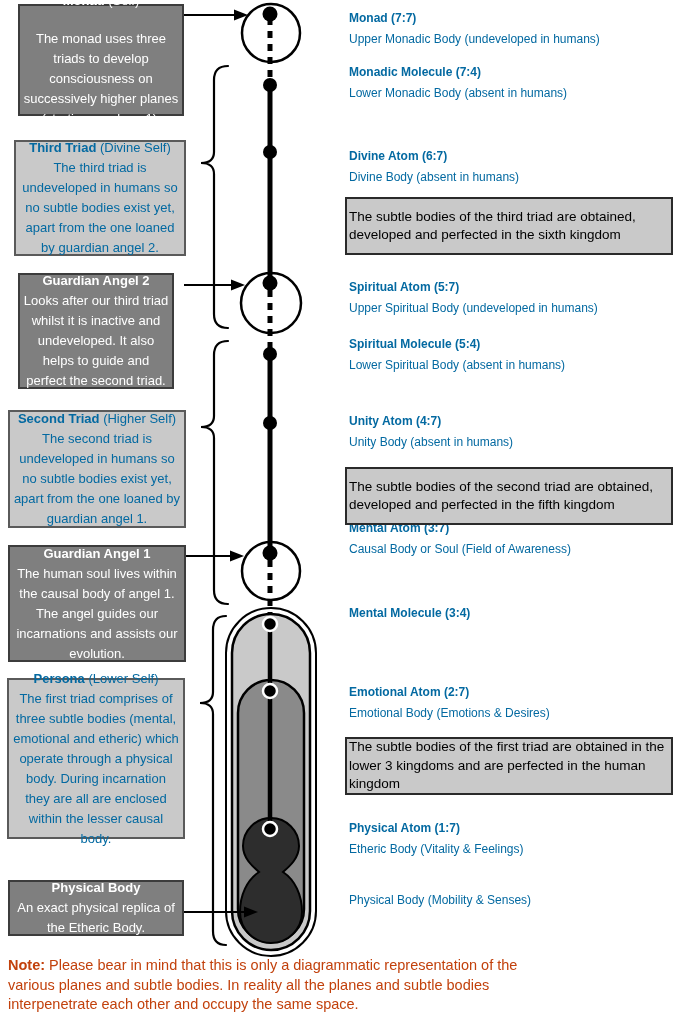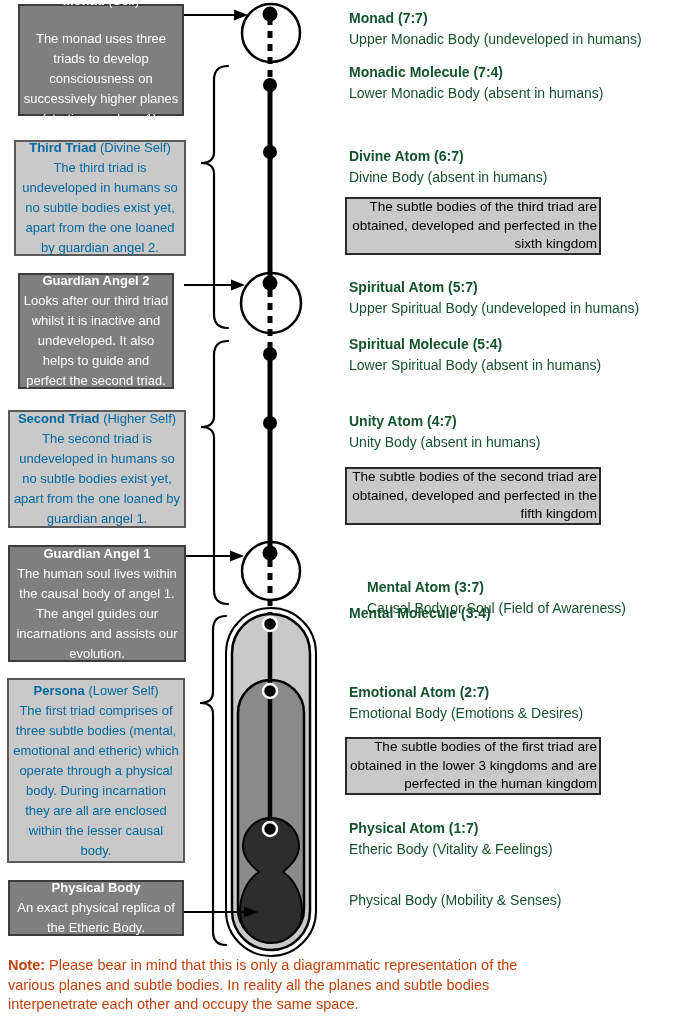--- a/index.html
+++ b/index.html
@@ -4,24 +4,24 @@
 <style>
   html,body{margin:0;padding:0;background:#fff;}
   #canvas{position:relative;width:680px;height:1018px;background:#fff;overflow:hidden;
           font-family:"Liberation Sans","DejaVu Sans",sans-serif;color:#000;}
   svg{position:absolute;left:0;top:0;}
   .box{position:absolute;box-sizing:border-box;display:flex;flex-direction:column;
        justify-content:center;text-align:center;font-size:13px;line-height:20px;padding:2px 3px;}
   .box.dark{background:#7f7f7f;color:#fff;border:2px solid #3c3c3c;}
   .box.light{background:#c9c9c9;color:#0369a1;border:2px solid #5a5a5a;}
   .bt b{font-weight:bold;}
-  .rentry{position:absolute;left:349px;font-size:14px;line-height:21px;color:#14532d;white-space:nowrap;}
+  .rentry{position:absolute;left:349px;font-size:12px;line-height:21px;color:#0369a1;white-space:nowrap;}
   .rh{font-weight:bold;}
-  .knote{position:absolute;left:345px;width:256px;box-sizing:border-box;background:#c9c9c9;
-         border:2px solid #2a2a2a;text-align:right;font-size:13.5px;line-height:18.5px;
+  .knote{position:absolute;left:345px;width:328px;box-sizing:border-box;background:#c9c9c9;
+         border:2px solid #2a2a2a;text-align:left;font-size:13.5px;line-height:18.5px;
          padding:1px 2px;display:flex;align-items:center;justify-content:center;}
   .footnote{position:absolute;left:8px;top:956px;width:532px;font-size:14.5px;line-height:19.5px;color:#c2410c;}
   .footnote b{font-weight:bold;}
 </style>
 </head>
 <body>
 
 <div id="canvas">
 
   <svg width="680" height="1018" viewBox="0 0 680 1018">
@@ -95,21 +95,21 @@
   <div class="box light" style="left:8px;top:410px;width:178px;height:118px;">
     <div class="bt"><b>Second Triad</b><span> (Higher Self)</span></div>
     <div>The second triad is undeveloped in humans so no subtle bodies exist yet, apart from the one loaned by guardian angel 1.</div>
   </div>
 
   <div class="box dark" style="left:8px;top:545px;width:178px;height:117px;">
     <div class="bt"><b>Guardian Angel 1</b><span></span></div>
     <div>The human soul lives within the causal body of angel 1. The angel guides our incarnations and assists our evolution.</div>
   </div>
 
-  <div class="box light" style="left:7px;top:678px;width:178px;height:185px;">
+  <div class="box light" style="left:7px;top:678px;width:178px;height:161px;">
     <div class="bt"><b>Persona</b><span> (Lower Self)</span></div>
     <div>The first triad comprises of three subtle bodies (mental, emotional and etheric) which operate through a physical body. During incarnation they are all are enclosed within the lesser causal body.</div>
   </div>
 
   <div class="box dark" style="left:8px;top:880px;width:176px;height:56px;">
     <div class="bt"><b>Physical Body</b><span></span></div>
     <div>An exact physical replica of the Etheric Body.</div>
   </div>
 
   <div class="rentry" style="top:8px;">
@@ -129,21 +129,21 @@
     <div class="rs">Upper Spiritual Body (undeveloped in humans)</div>
   </div>
   <div class="rentry" style="top:334px;">
     <div class="rh">Spiritual Molecule (5:4)</div>
     <div class="rs">Lower Spiritual Body (absent in humans)</div>
   </div>
   <div class="rentry" style="top:411px;">
     <div class="rh">Unity Atom (4:7)</div>
     <div class="rs">Unity Body (absent in humans)</div>
   </div>
-  <div class="rentry" style="top:577px;margin-left:18px;">
+  <div class="rentry" style="top:518px;">
     <div class="rh">Mental Atom (3:7)</div>
     <div class="rs">Causal Body or Soul (Field of Awareness)</div>
   </div>
   <div class="rentry" style="top:603px;">
     <div class="rh">Mental Molecule (3:4)</div>
   </div>
   <div class="rentry" style="top:682px;">
     <div class="rh">Emotional Atom (2:7)</div>
     <div class="rs">Emotional Body (Emotions &amp; Desires)</div>
   </div>

